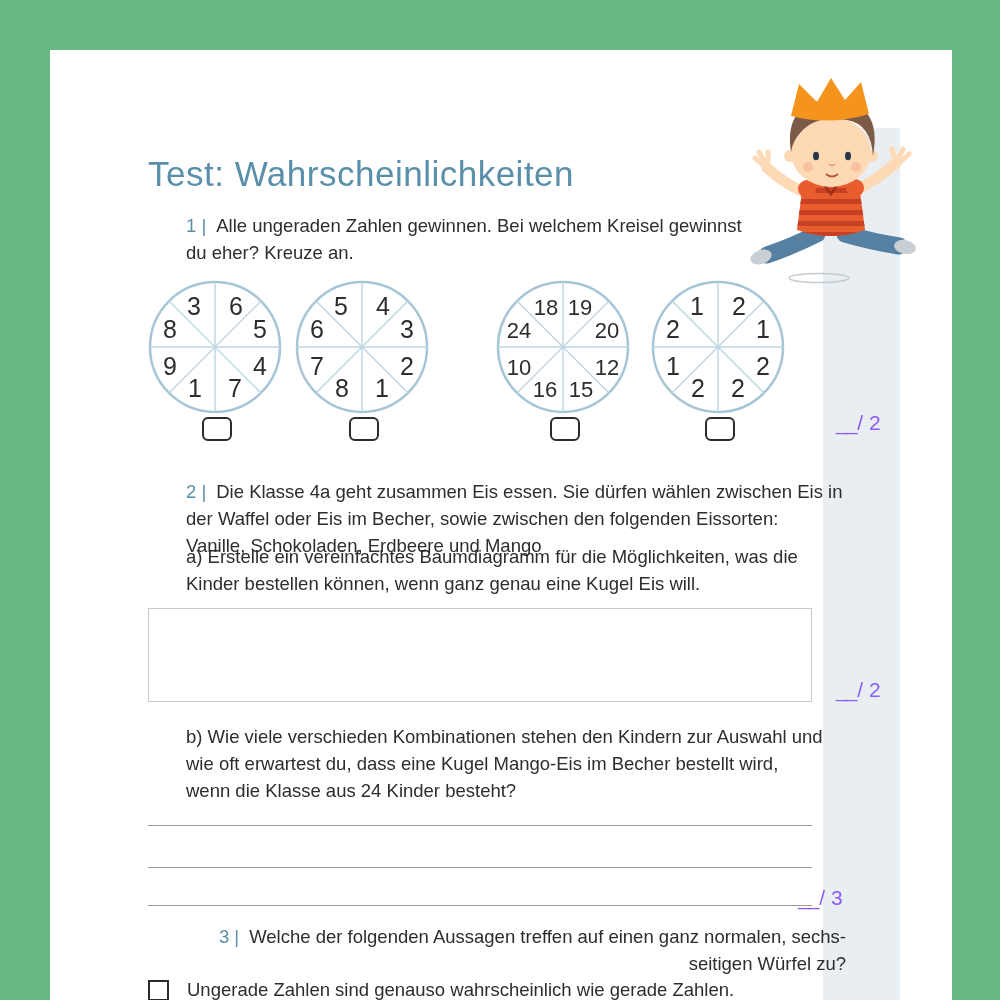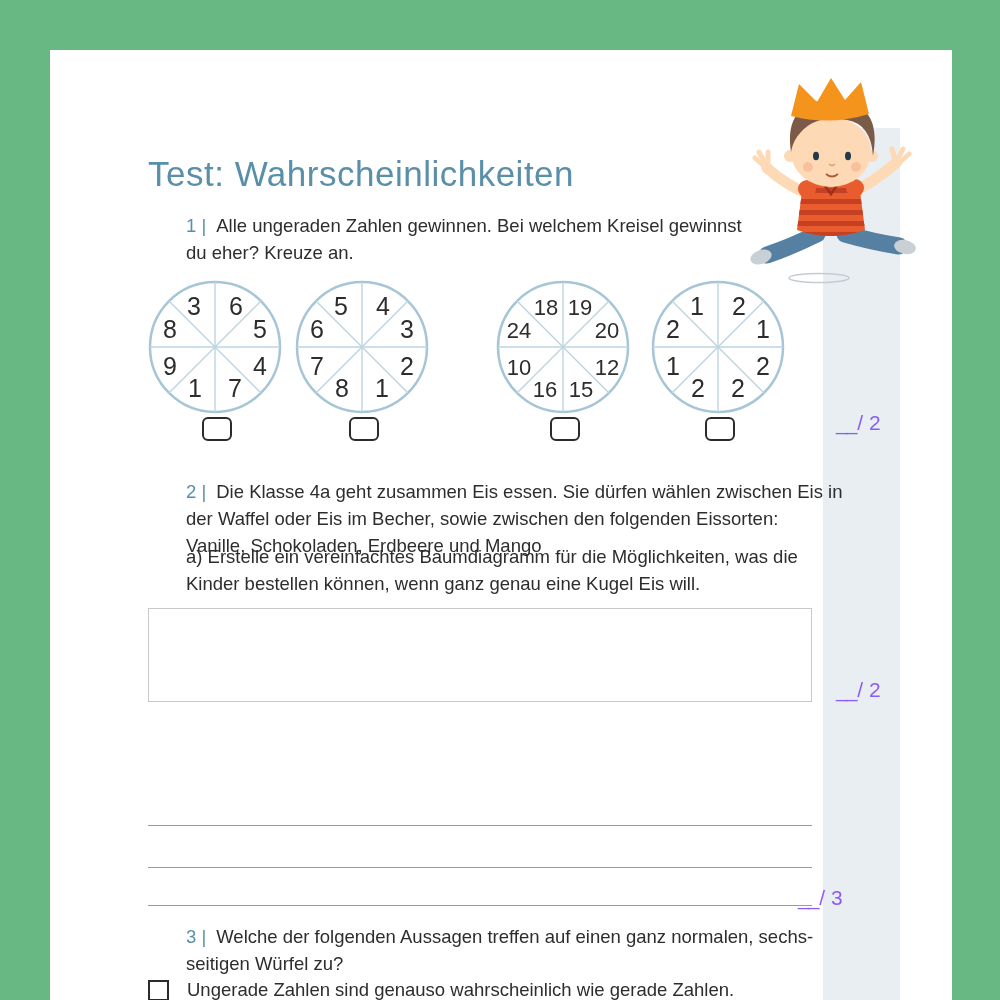--- a/index.html
+++ b/index.html
@@ -203,26 +203,29 @@
     <div class="qblock" style="left:98px; top:428px; width:660px;">
       <span class="qlabel">2 |</span><span class="pre">Die Klasse 4a geht zusammen Eis essen. Sie dürfen wählen zwischen Eis in
 der Waffel oder Eis im Becher, sowie zwischen den folgenden Eissorten:
 Vanille, Schokoladen, Erdbeere und Mango</span>
     </div>
     <div class="qblock pre" style="left:98px; top:493px; width:660px;">a) Erstelle ein vereinfachtes Baumdiagramm für die Möglichkeiten, was die
 Kinder bestellen können, wenn ganz genau eine Kugel Eis will.</div>
 
     <div class="tree-box"></div>
 
+    <div class="qblock pre" style="left:98px; top:673px; width:660px;">b) Wie viele verschieden Kombinationen stehen den Kindern zur Auswahl und
+wie oft erwartest du, dass eine Kugel Mango-Eis im Becher bestellt wird,
+wenn die Klasse aus 24 Kinder besteht?</div>
 
     <div class="ans-line" style="top:775px;"></div>
     <div class="ans-line" style="top:817px;"></div>
     <div class="ans-line" style="top:855px;"></div>
 
-    <div class="qblock" style="left:98px; top:873px; width:660px;">
+    <div class="qblock" style="left:98px; top:873px; width:660px;text-align:right;">
       <span class="qlabel">3 |</span><span class="pre">Welche der folgenden Aussagen treffen auf einen ganz normalen, sechs-
 seitigen Würfel zu?</span>
     </div>
 
     <div class="option-row">
       <div class="opt-check"></div>
       <div class="opt-text">Ungerade Zahlen sind genauso wahrscheinlich wie gerade Zahlen.</div>
     </div>
 
   </div>

